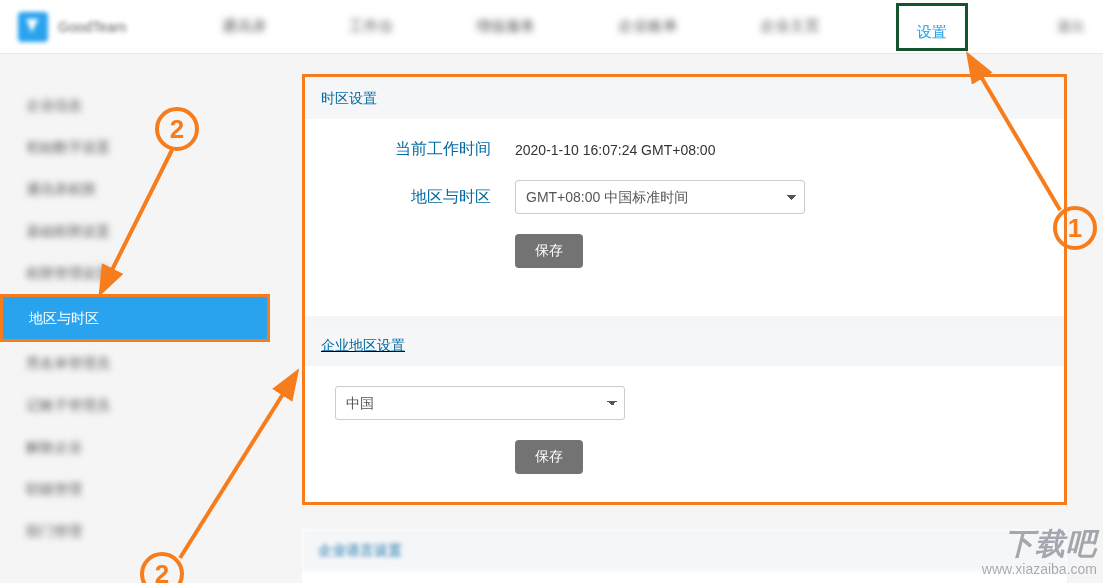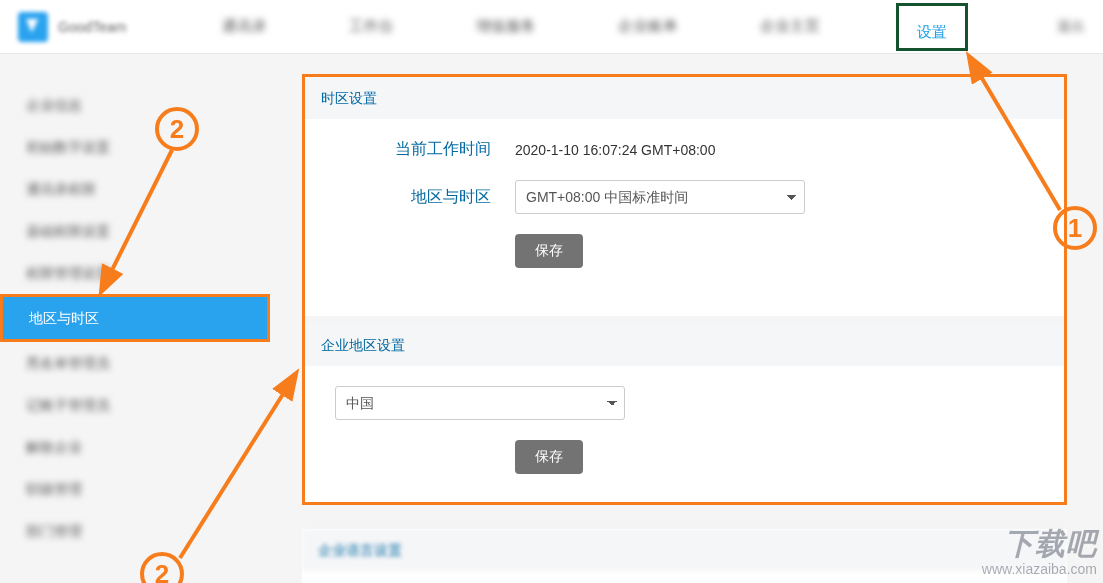--- a/index.html
+++ b/index.html
@@ -107,21 +107,21 @@
           </div>
           <div class="row">
             <div class="row-label"></div>
             <div class="row-value">
               <button class="btn-primary">保存</button>
             </div>
           </div>
         </div>
       </div>
 
-      <div class="panel" style="margin-top:8px;">
+      <div class="panel" style="margin-top:8px;text-decoration:underline;">
         <div class="panel-header">企业地区设置</div>
         <div class="panel-body">
           <div class="row">
             <div class="row-value">
               <select class="select">
                 <option>中国</option>
               </select>
             </div>
           </div>
           <div class="row" style="margin-bottom:0;">

